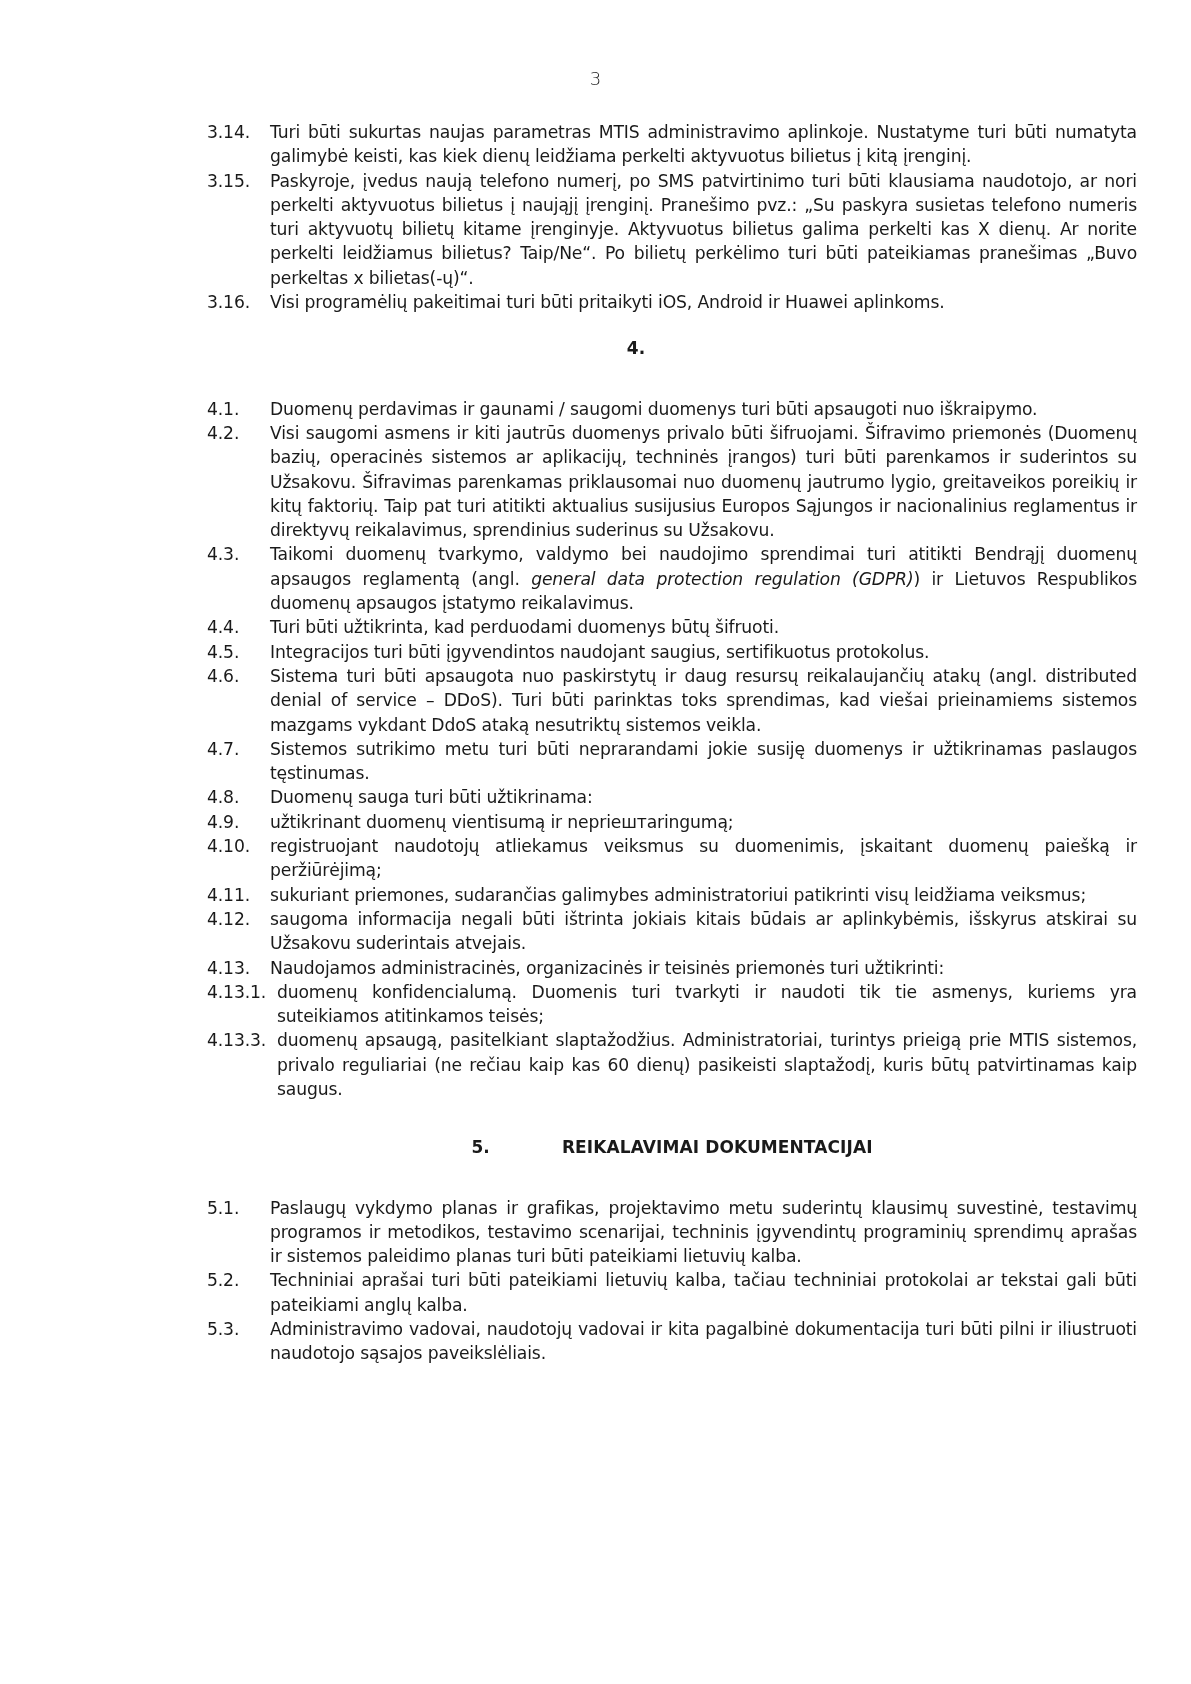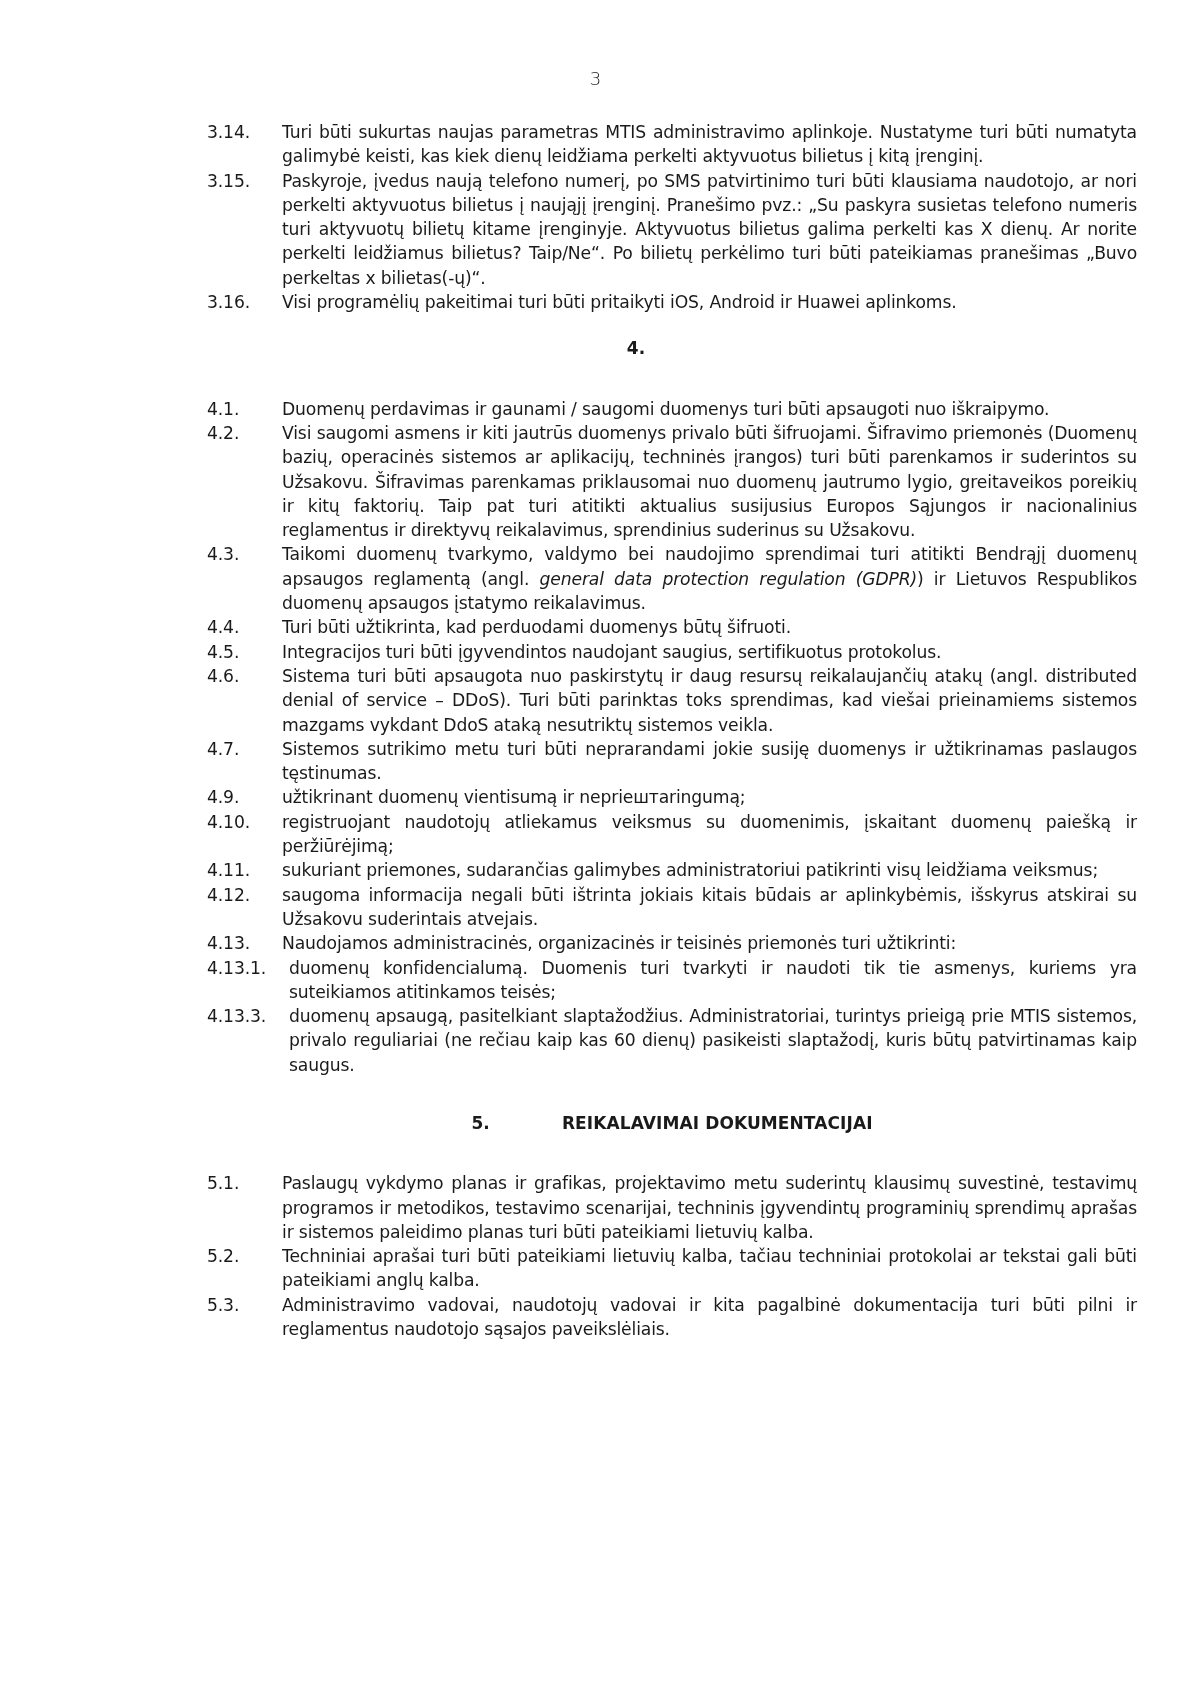--- a/index.html
+++ b/index.html
@@ -9,21 +9,21 @@
     color: #1a1a1a;
   }
   .page-number {
     position: absolute; top: 68px; left: 0; width: 1191px;
     text-align: center; font-size: 18px; font-weight: 300; color: #222;
   }
   .content {
     position: absolute; left: 207px; top: 120px; width: 930px;
     font-size: 17.2px; line-height: 24.3px; letter-spacing: -0.15px;
   }
-  .item { display: flex; gap: 12px; }
+  .item { display: flex; }
   .item .num { flex: 0 0 63px; width: 63px; }
   .item .num.wide { flex: 0 0 70px; width: 70px; }
   .item .txt { flex: 1; text-align: justify; }
   .section-heading {
     display: flex; justify-content: center; font-weight: bold;
     font-size: 17px; letter-spacing: 0.1px;
   }
   .section-heading .h-num { margin-right: 72px; }
   .sec4-heading { margin-top: 22px; margin-bottom: 36px; }
   .sec5-heading { margin-top: 34px; margin-bottom: 36px; }
@@ -78,20 +78,24 @@
     </div>
     <div class="item">
       <span class="num">4.6.</span>
       <span class="txt">Sistema turi būti apsaugota nuo paskirstytų ir daug resursų reikalaujančių atakų (angl. distributed denial of service – DDoS). Turi būti parinktas toks sprendimas, kad viešai prieinamiems sistemos mazgams vykdant DdoS ataką nesutriktų sistemos veikla.</span>
     </div>
     <div class="item">
       <span class="num">4.7.</span>
       <span class="txt">Sistemos sutrikimo metu turi būti neprarandami jokie susiję duomenys ir užtikrinamas paslaugos tęstinumas.</span>
     </div>
     <div class="item">
+      <span class="num">4.8.</span>
+      <span class="txt">Duomenų sauga turi būti užtikrinama:</span>
+    </div>
+    <div class="item">
       <span class="num">4.9.</span>
       <span class="txt">užtikrinant duomenų vientisumą ir nepriештaringumą;</span>
     </div>
     <div class="item">
       <span class="num">4.10.</span>
       <span class="txt">registruojant naudotojų atliekamus veiksmus su duomenimis, įskaitant duomenų paiešką ir peržiūrėjimą;</span>
     </div>
     <div class="item">
       <span class="num">4.11.</span>
       <span class="txt">sukuriant priemones, sudarančias galimybes administratoriui patikrinti visų leidžiama veiksmus;</span>
@@ -123,17 +127,17 @@
     <div class="item">
       <span class="num">5.1.</span>
       <span class="txt">Paslaugų vykdymo planas ir grafikas, projektavimo metu suderintų klausimų suvestinė, testavimų programos ir metodikos, testavimo scenarijai, techninis įgyvendintų programinių sprendimų aprašas ir sistemos paleidimo planas turi būti pateikiami lietuvių kalba.</span>
     </div>
     <div class="item">
       <span class="num">5.2.</span>
       <span class="txt">Techniniai aprašai turi būti pateikiami lietuvių kalba, tačiau techniniai protokolai ar tekstai gali būti pateikiami anglų kalba.</span>
     </div>
     <div class="item">
       <span class="num">5.3.</span>
-      <span class="txt">Administravimo vadovai, naudotojų vadovai ir kita pagalbinė dokumentacija turi būti pilni ir reglamentus naudotojo sąsajos paveikslėliais.</span>
+      <span class="txt">Administravimo vadovai, naudotojų vadovai ir kita pagalbinė dokumentacija turi būti pilni ir iliustruoti naudotojo sąsajos paveikslėliais.</span>
     </div>
   </div>
 
 </div>
 
 </body></html>

